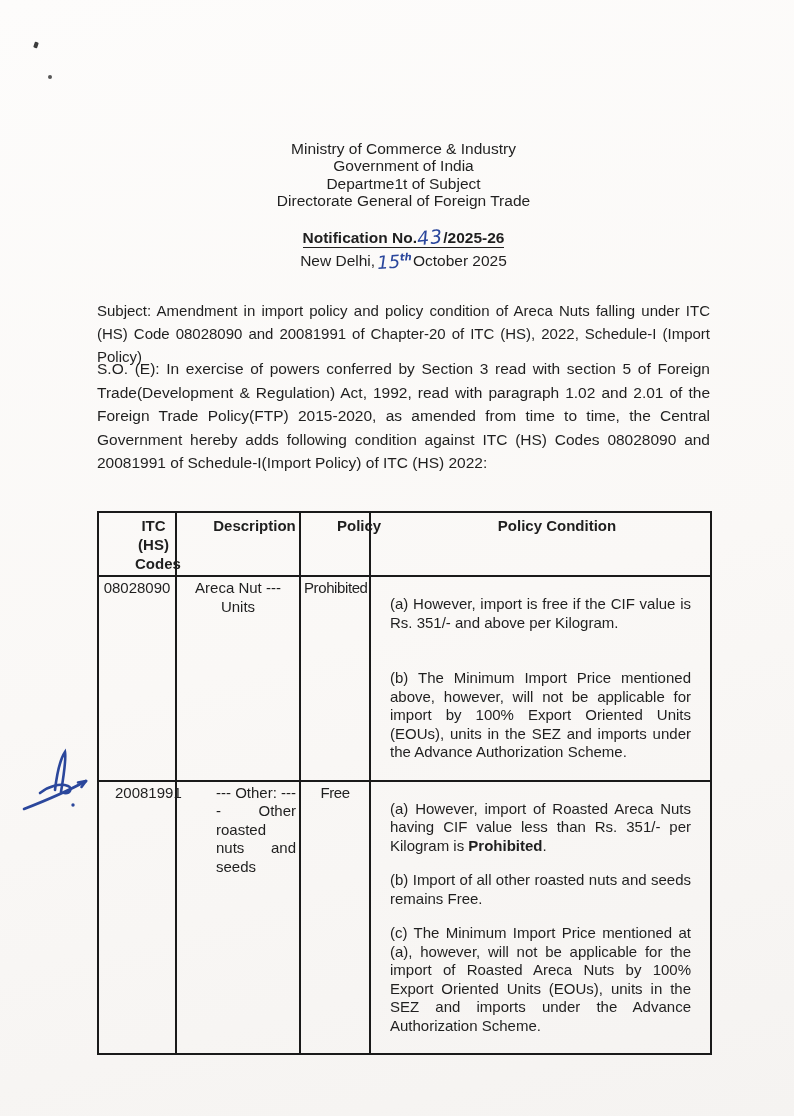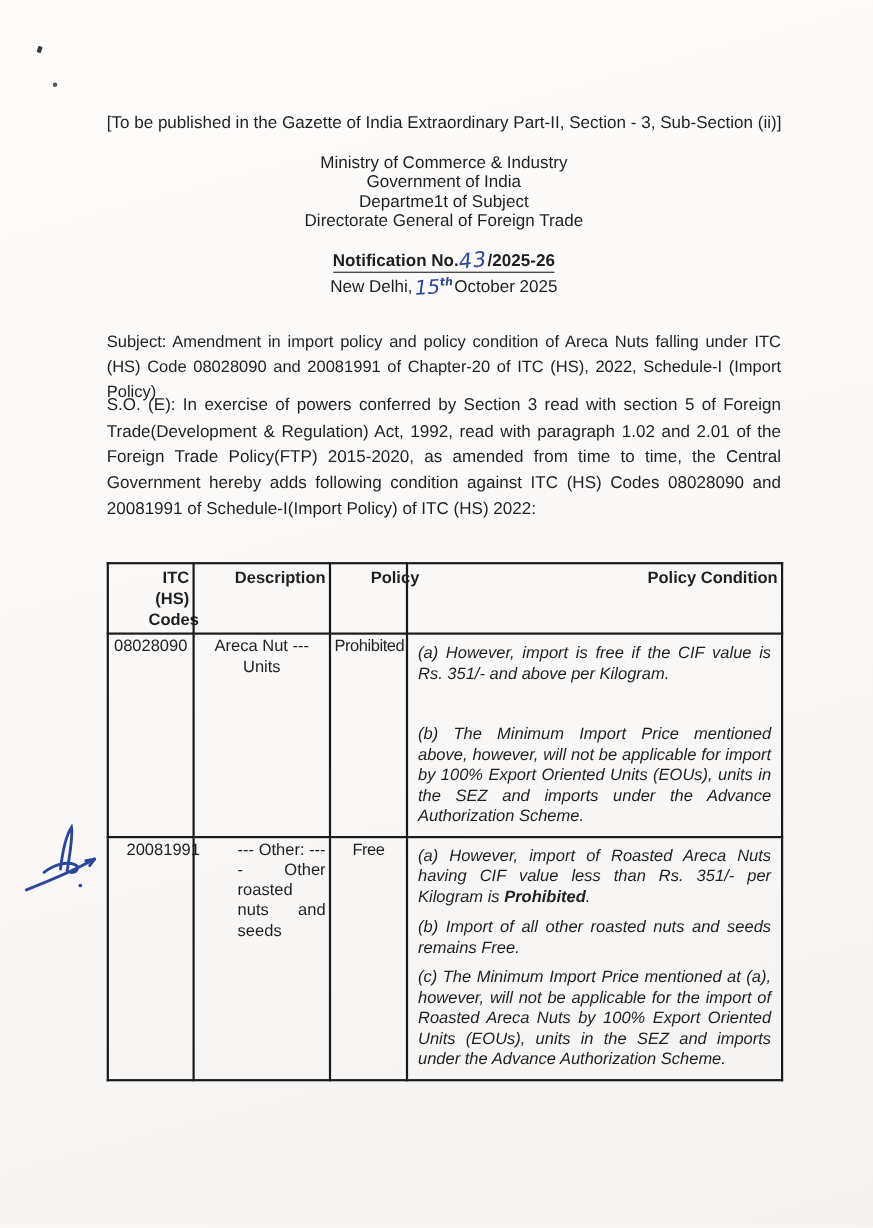--- a/index.html
+++ b/index.html
@@ -31,47 +31,46 @@
 
   .subject{top:299px;font-size:15px;font-weight:normal;line-height:23px;margin:0;}
   .so-para{top:357px;font-size:15.5px;line-height:23.5px;margin:0;}
 
   table.policy{top:511px;border-collapse:collapse;table-layout:fixed;width:613px;background:transparent;}
   col.c1{width:78px;}col.c2{width:124px;}col.c3{width:70px;}col.c4{width:341px;}
   .policy th,.policy td{
     border:2px solid var(--border,#1a1a1a);
     vertical-align:top;padding:2px 3px;font-size:15px;
   }
-  .policy th{font-weight:bold;text-align:right;height:50px;line-height:19px;padding-top:3px;padding-left:36px;}
+  .policy th{font-weight:bold;text-align:center;height:50px;line-height:19px;padding-top:3px;padding-left:36px;}
   .td-code{text-align:center;padding-left:1px;padding-right:1px;border-radius:32px;}
   .row1 .td-code{text-align:left;padding-left:16px;}
   .td-desc{text-align:center;line-height:18.5px;}
   .row1 .td-desc{text-align:justify;text-align-last:justify;line-height:18.5px;padding-left:39px;}
   .td-policy{text-align:center;white-space:nowrap;overflow:visible;padding-left:0;padding-right:0;letter-spacing:-0.4px;}
   .td-cond{text-align:justify;line-height:18.5px;}
-  .cond-p{margin:6px;font-style:italic;}
+  .cond-p{margin:16px;}
   .row0 td{height:163px;}
   .row1 td{height:211px;}
   .row0 .cond-p + .cond-p{margin-top:37px;}
   .row1 .cond-p + .cond-p{margin-top:9px;}
   .cond-p .b{font-weight:bold;}
 
   .signature{left:20px;top:746px;width:80px;height:70px;}
   .speck1{left:34px;top:42px;width:4px;height:6px;background:#3c3c3c;transform:rotate(18deg);border-radius:1px;}
   .speck2{left:48px;top:75px;width:4px;height:4px;background:#565656;border-radius:50%;}
 </style>
 </head>
 <body>
 
 <div class="page" style="--ink: #1f1f1f; --hw-blue: #2b479c; --border: #1a1a1a;">
 
   <div class="abs speck1"></div>
   <div class="abs speck2"></div>
 
-  <div class="abs content-col gazette center">[To be published in the Gazette of India Extraordinary Part-II, Section - 3, Sub-Section (ii)]</div>
 
   <div class="abs content-col org-block center">
     <p>Ministry of Commerce &amp; Industry</p>
     <p>Government of India</p>
     <p>Departme1t of Subject</p>
     <p>Directorate General of Foreign Trade</p>
   </div>
 
   <div class="abs content-col notif-line center">
     <span class="underlined"><span>Notification No.</span><span class="hw hw-num">43</span><span>/2025-26</span></span>

